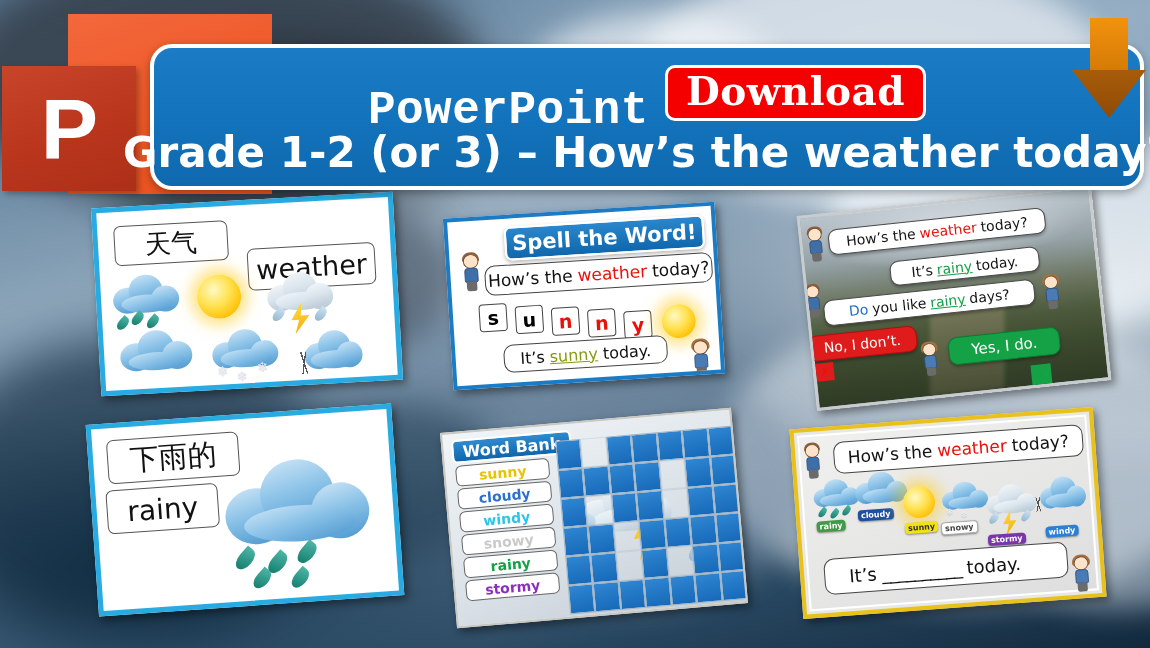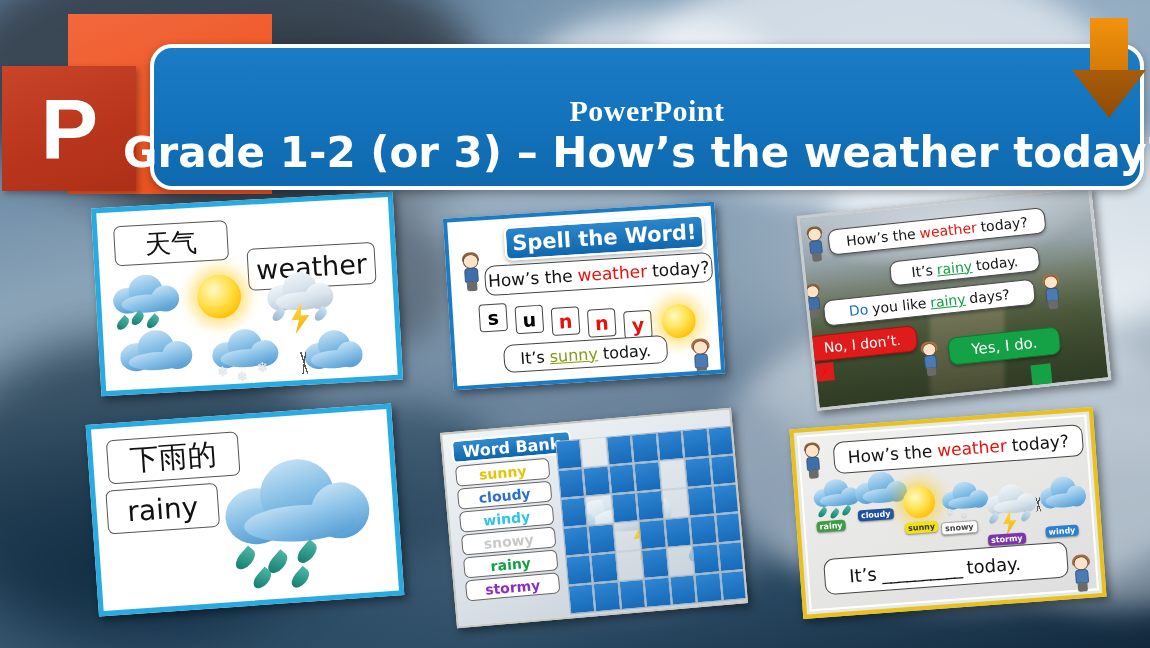--- a/index.html
+++ b/index.html
@@ -61,21 +61,21 @@
                   background:linear-gradient(180deg,#a85c0a 0%,#8f4b05 100%);
                   clip-path:polygon(0 0,100% 0,50% 100%); }
 
   
   #banner{ position:absolute; left:150px; top:44px; width:994px; height:146px;
            background:linear-gradient(180deg,#1b7bc4 0%,#1272bb 55%,#0f69ae 100%);
            border:4px solid #ffffff; border-radius:22px; z-index:5;
            box-shadow:0 3px 8px rgba(0,0,0,.32);
            display:flex; flex-direction:column; align-items:center; justify-content:center; }
   .banner-row1{ display:flex; align-items:center; justify-content:center; gap:16px; height:66px; }
-  #banner-title{ font-family:Liberation Serif, serif; font-size:30px; font-weight:bold;
+  #banner-title{ font-family:Liberation Mono, monospace; font-size:46px; font-weight:bold;
                  color:#ffffff; line-height:1; letter-spacing:.5px;margin-top:36px; }
   #dl-badge{ background:#f50000; border:3px solid #ffffff; border-radius:10px;
              padding:3px 18px 6px 18px;
              font-family:"DejaVu Serif", serif; font-weight:bold; font-size:39px;
              color:#ffffff; line-height:1.05; letter-spacing:.5px; }
   #banner-sub{ font-family:"DejaVu Sans", sans-serif; font-size:42px; font-weight:bold;
                color:#ffffff; line-height:1; margin-top:6px; white-space:nowrap; }
 
   
   .slide{ position:absolute; z-index:4; box-shadow:3px 4px 9px rgba(0,0,0,.45); }
@@ -205,20 +205,21 @@
 <div id="ppt-logo">
   <div class="ppt-orange"></div>
   <div class="ppt-red">
     <div class="ppt-letter">P</div>
   </div>
 </div>
 
 <div id="banner">
   <div class="banner-row1">
     <div id="banner-title">PowerPoint</div>
+    <div id="dl-badge">Download</div>
   </div>
   <div id="banner-sub">Grade 1-2 (or 3) – How’s the weather today?</div>
 </div>
 
 <div id="ppt-dl">
   <div class="dl-arrow">
     <div class="dl-arrow-stem"></div>
     <div class="dl-arrow-head"></div>
   </div>
 </div>

